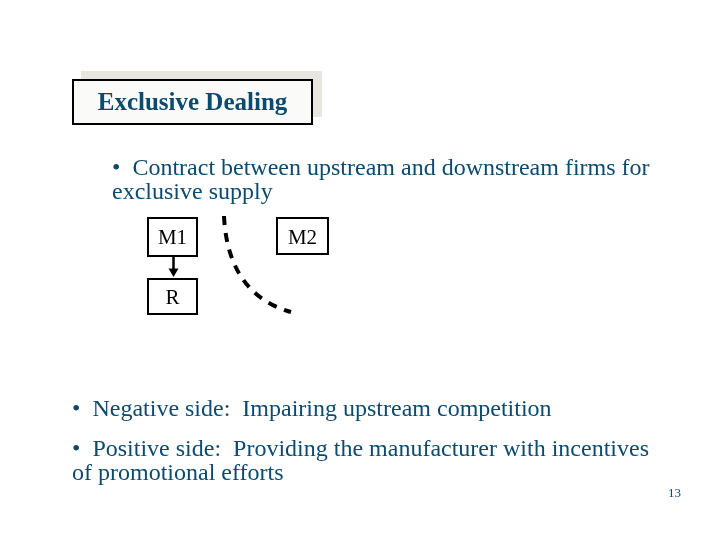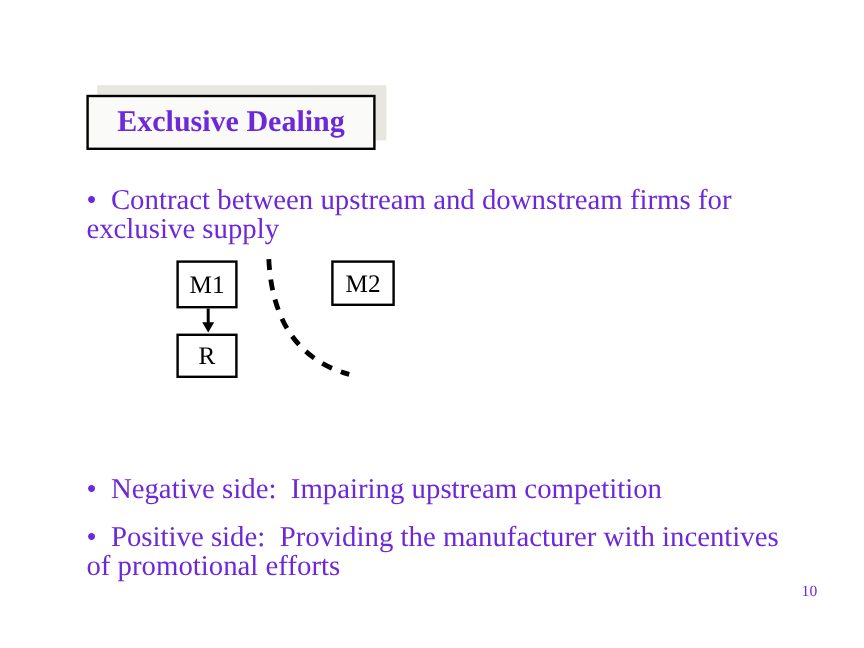--- a/index.html
+++ b/index.html
@@ -2,21 +2,21 @@
 <html><head>
 <meta charset="utf-8">
 <style>
   html, body { margin: 0; padding: 0; background: #ffffff; }
   .slide {
     position: relative;
     width: 720px;
     height: 540px;
     background: #ffffff;
     font-family: "Liberation Serif", "DejaVu Serif", serif;
-    color: #6d28d9;
+    color: #0c4a6e;
     overflow: hidden;
   }
   .title-box {
     position: absolute;
     left: 72px;
     top: 79px;
     width: 241px;
     height: 46px;
     box-sizing: border-box;
     border: 2px solid #000000;
@@ -38,21 +38,21 @@
     font-size: 24px;
     line-height: 24px;
   }
   .bullet-item .bullet {
     display: inline;
     margin-right: 12px;
   }
   .bullet-item .btext {
     white-space: pre-wrap;
   }
-  .bullet-1 { top: 155px; }
+  .bullet-1 { top: 155px; margin-left: 40px; }
   .bullet-2 { top: 396px; }
   .bullet-3 { top: 436px; }
   .note-text {
     position: absolute;
     left: 76px;
     top: 332px;
     width: 560px;
     font-size: 18.5px;
     line-height: 23px;
     white-space: pre-wrap;
@@ -104,15 +104,15 @@
 
   <div class="bullet-item bullet-2">
     <span class="bullet">•</span><span class="btext">Negative side:  Impairing upstream competition</span>
   </div>
 
   <div class="bullet-item bullet-3">
     <span class="bullet">•</span><span class="btext">Positive side:  Providing the manufacturer with incentives
 of promotional efforts</span>
   </div>
 
-  <div class="page-number">10</div>
+  <div class="page-number">13</div>
 
 </div>
 
 </body></html>

